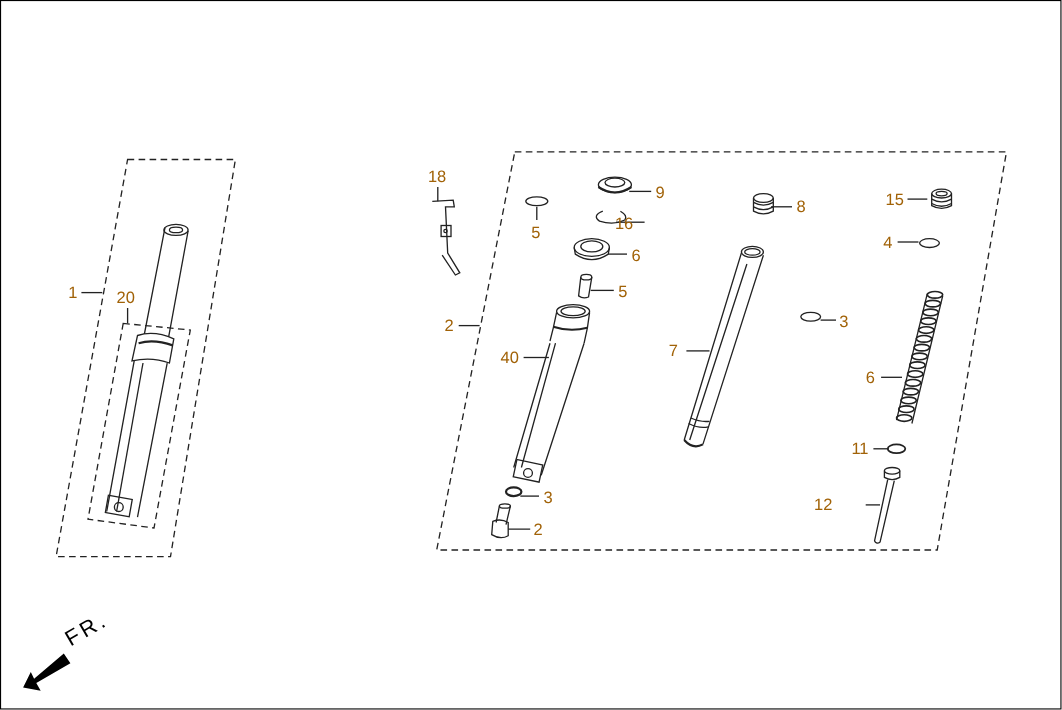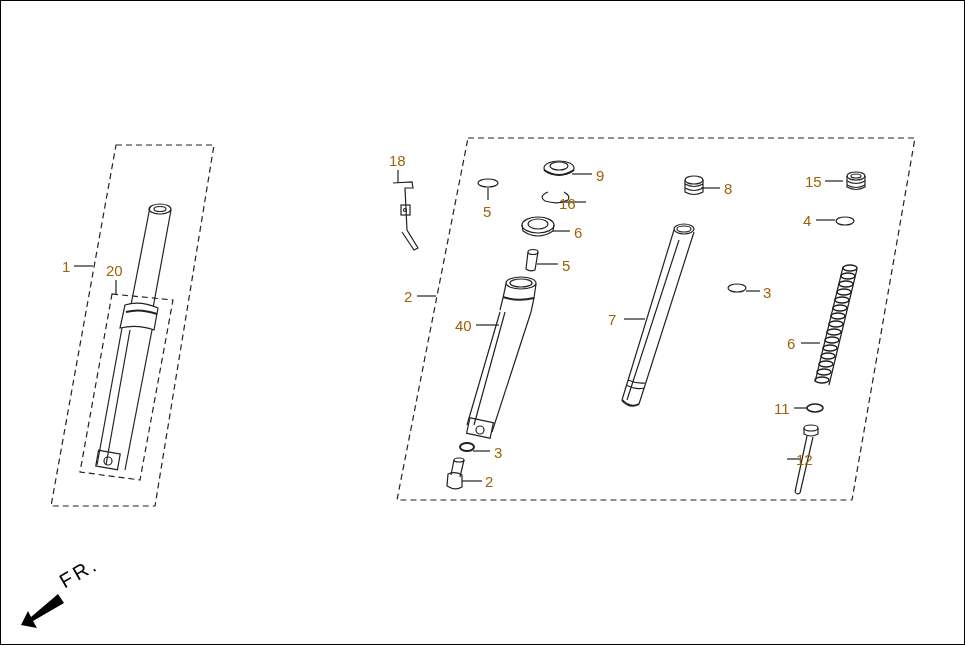--- a/index.html
+++ b/index.html
@@ -172,15 +172,15 @@
 <span class="lbl" style="left:455px;top:318px">40</span>
 <span class="lbl" style="left:494px;top:445px">3</span>
 <span class="lbl" style="left:485px;top:474px">2</span>
 <span class="lbl" style="left:608px;top:312px">7</span>
 <span class="lbl" style="left:724px;top:181px">8</span>
 <span class="lbl" style="left:763px;top:285px">3</span>
 <span class="lbl" style="left:805px;top:174px">15</span>
 <span class="lbl" style="left:803px;top:213px">4</span>
 <span class="lbl" style="left:787px;top:336px">6</span>
 <span class="lbl" style="left:774px;top:401px">11</span>
-<span class="lbl" style="left:796px;top:452px">12</span>
+<span class="lbl" style="left:740px;top:452px">12</span>
 
 <span class="lbl fr">FR.</span>
 
 </body></html>

